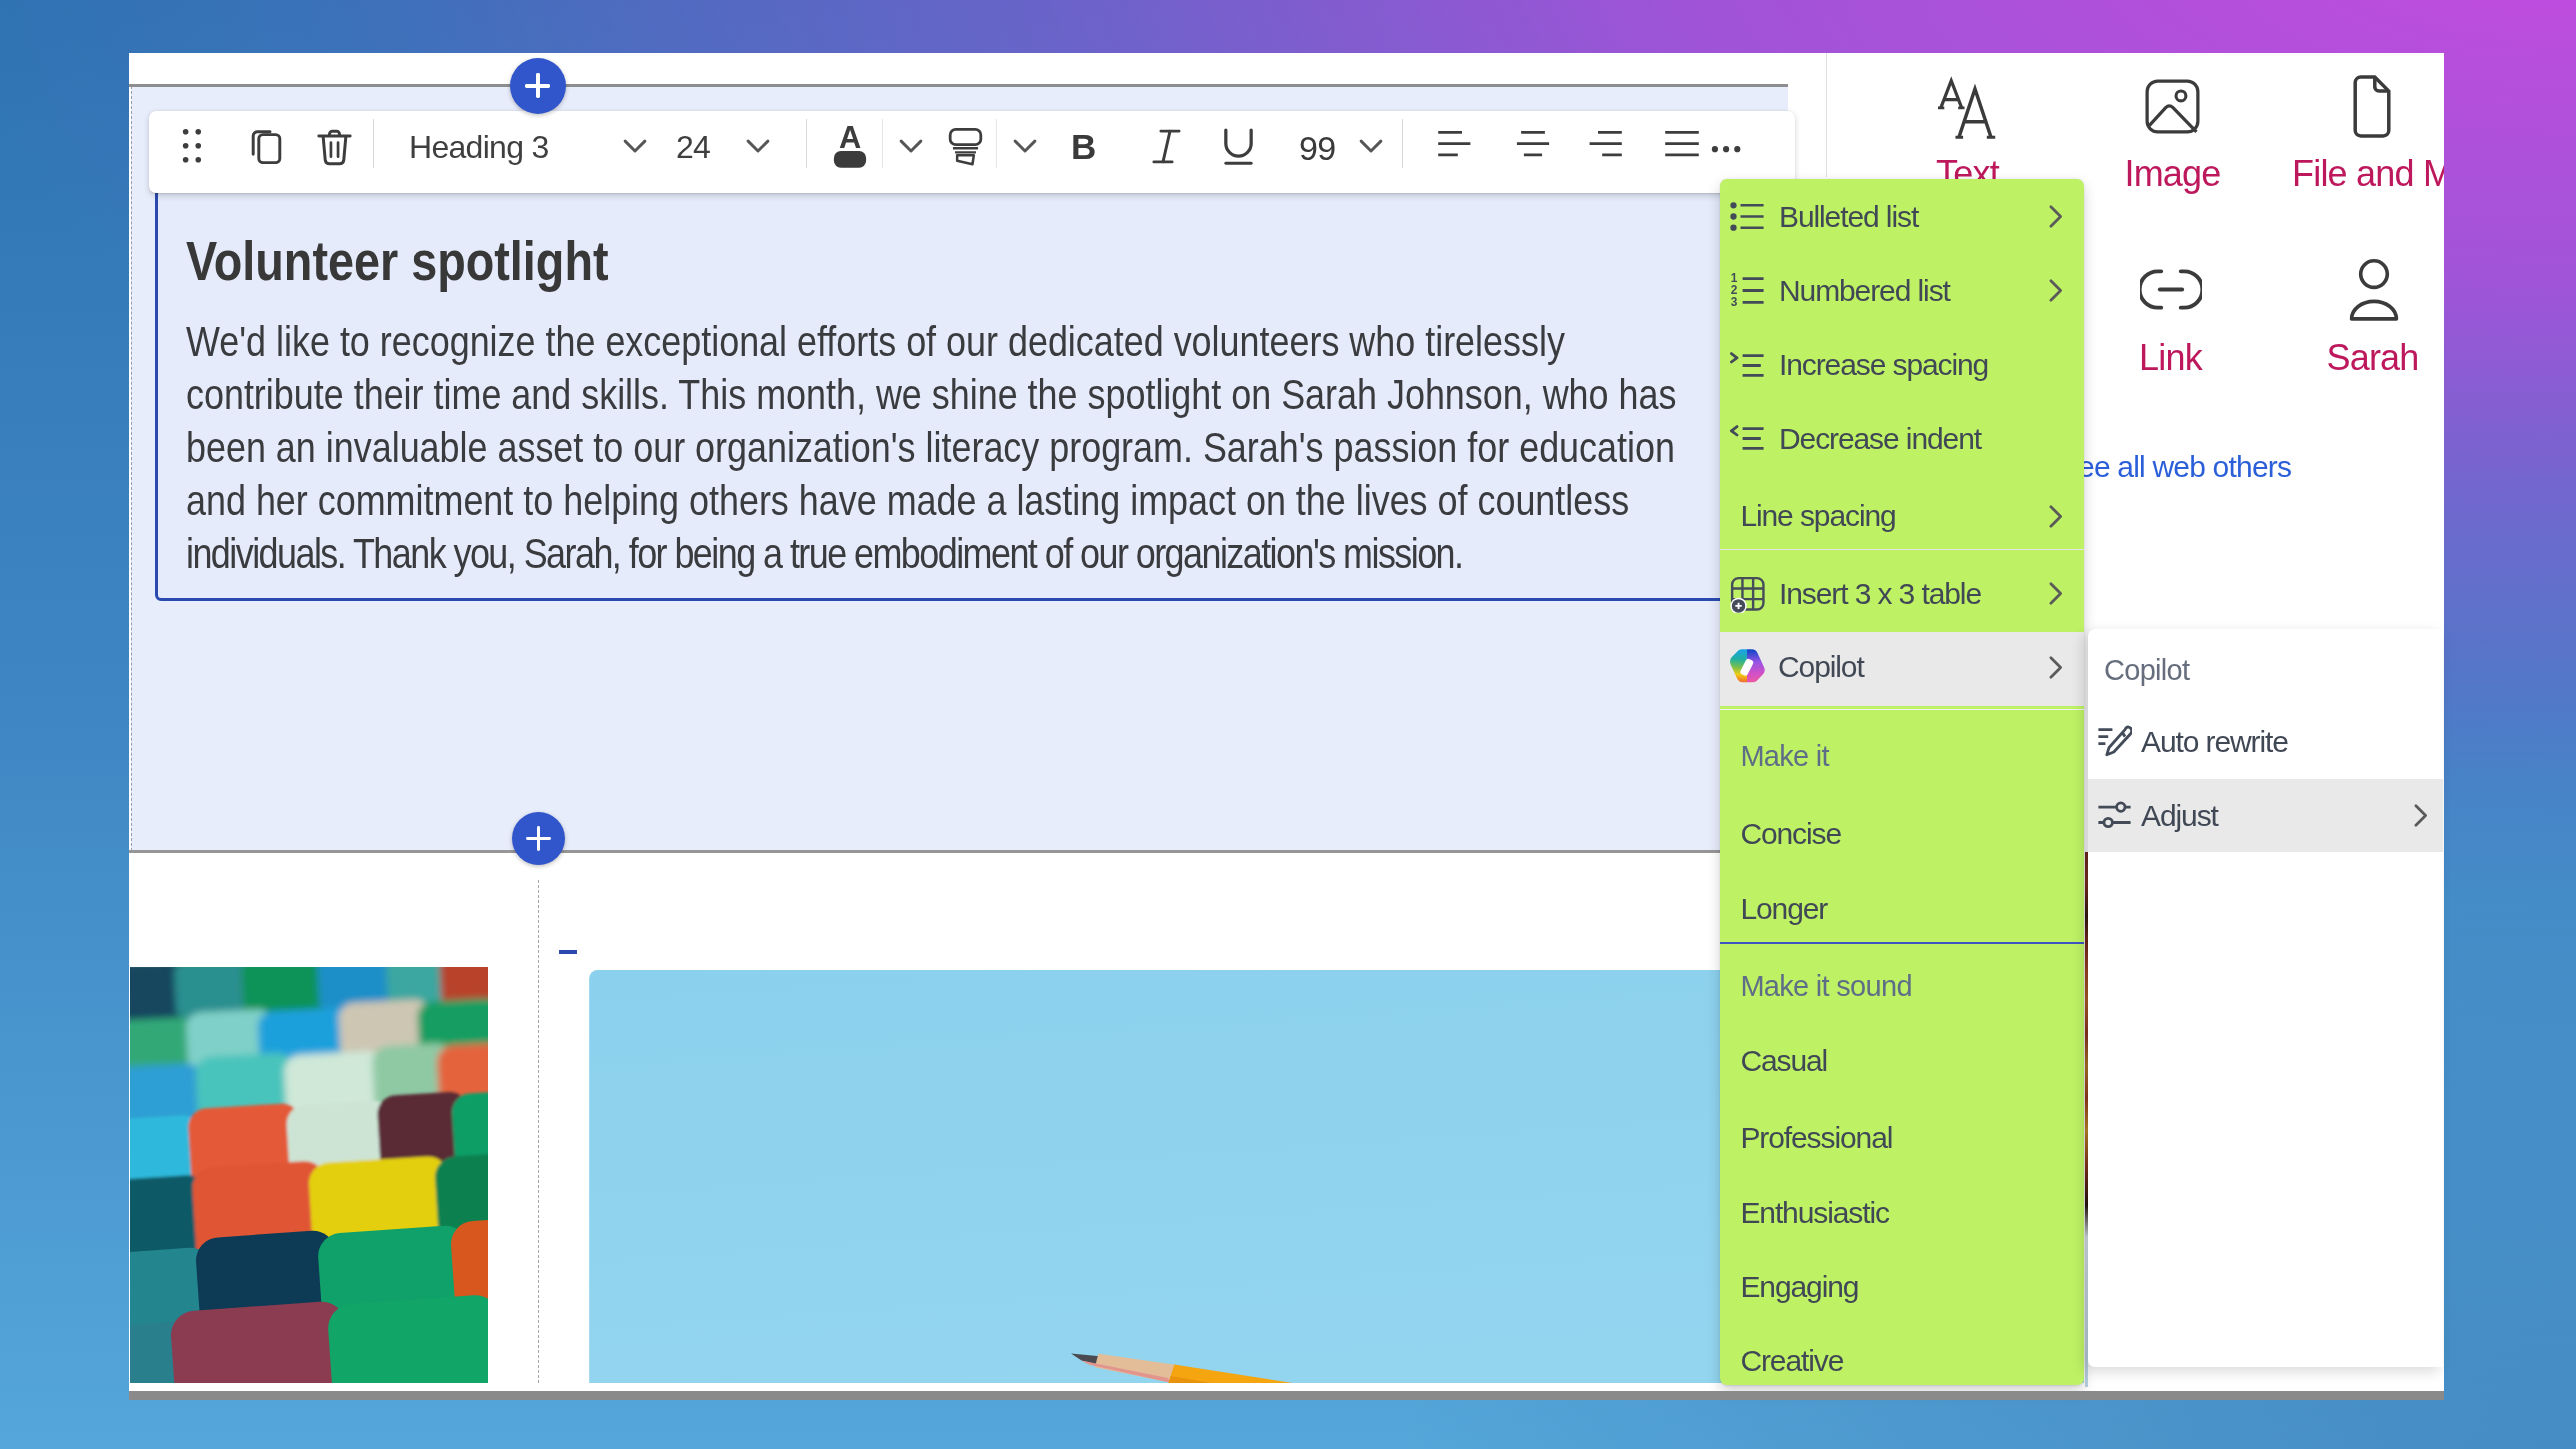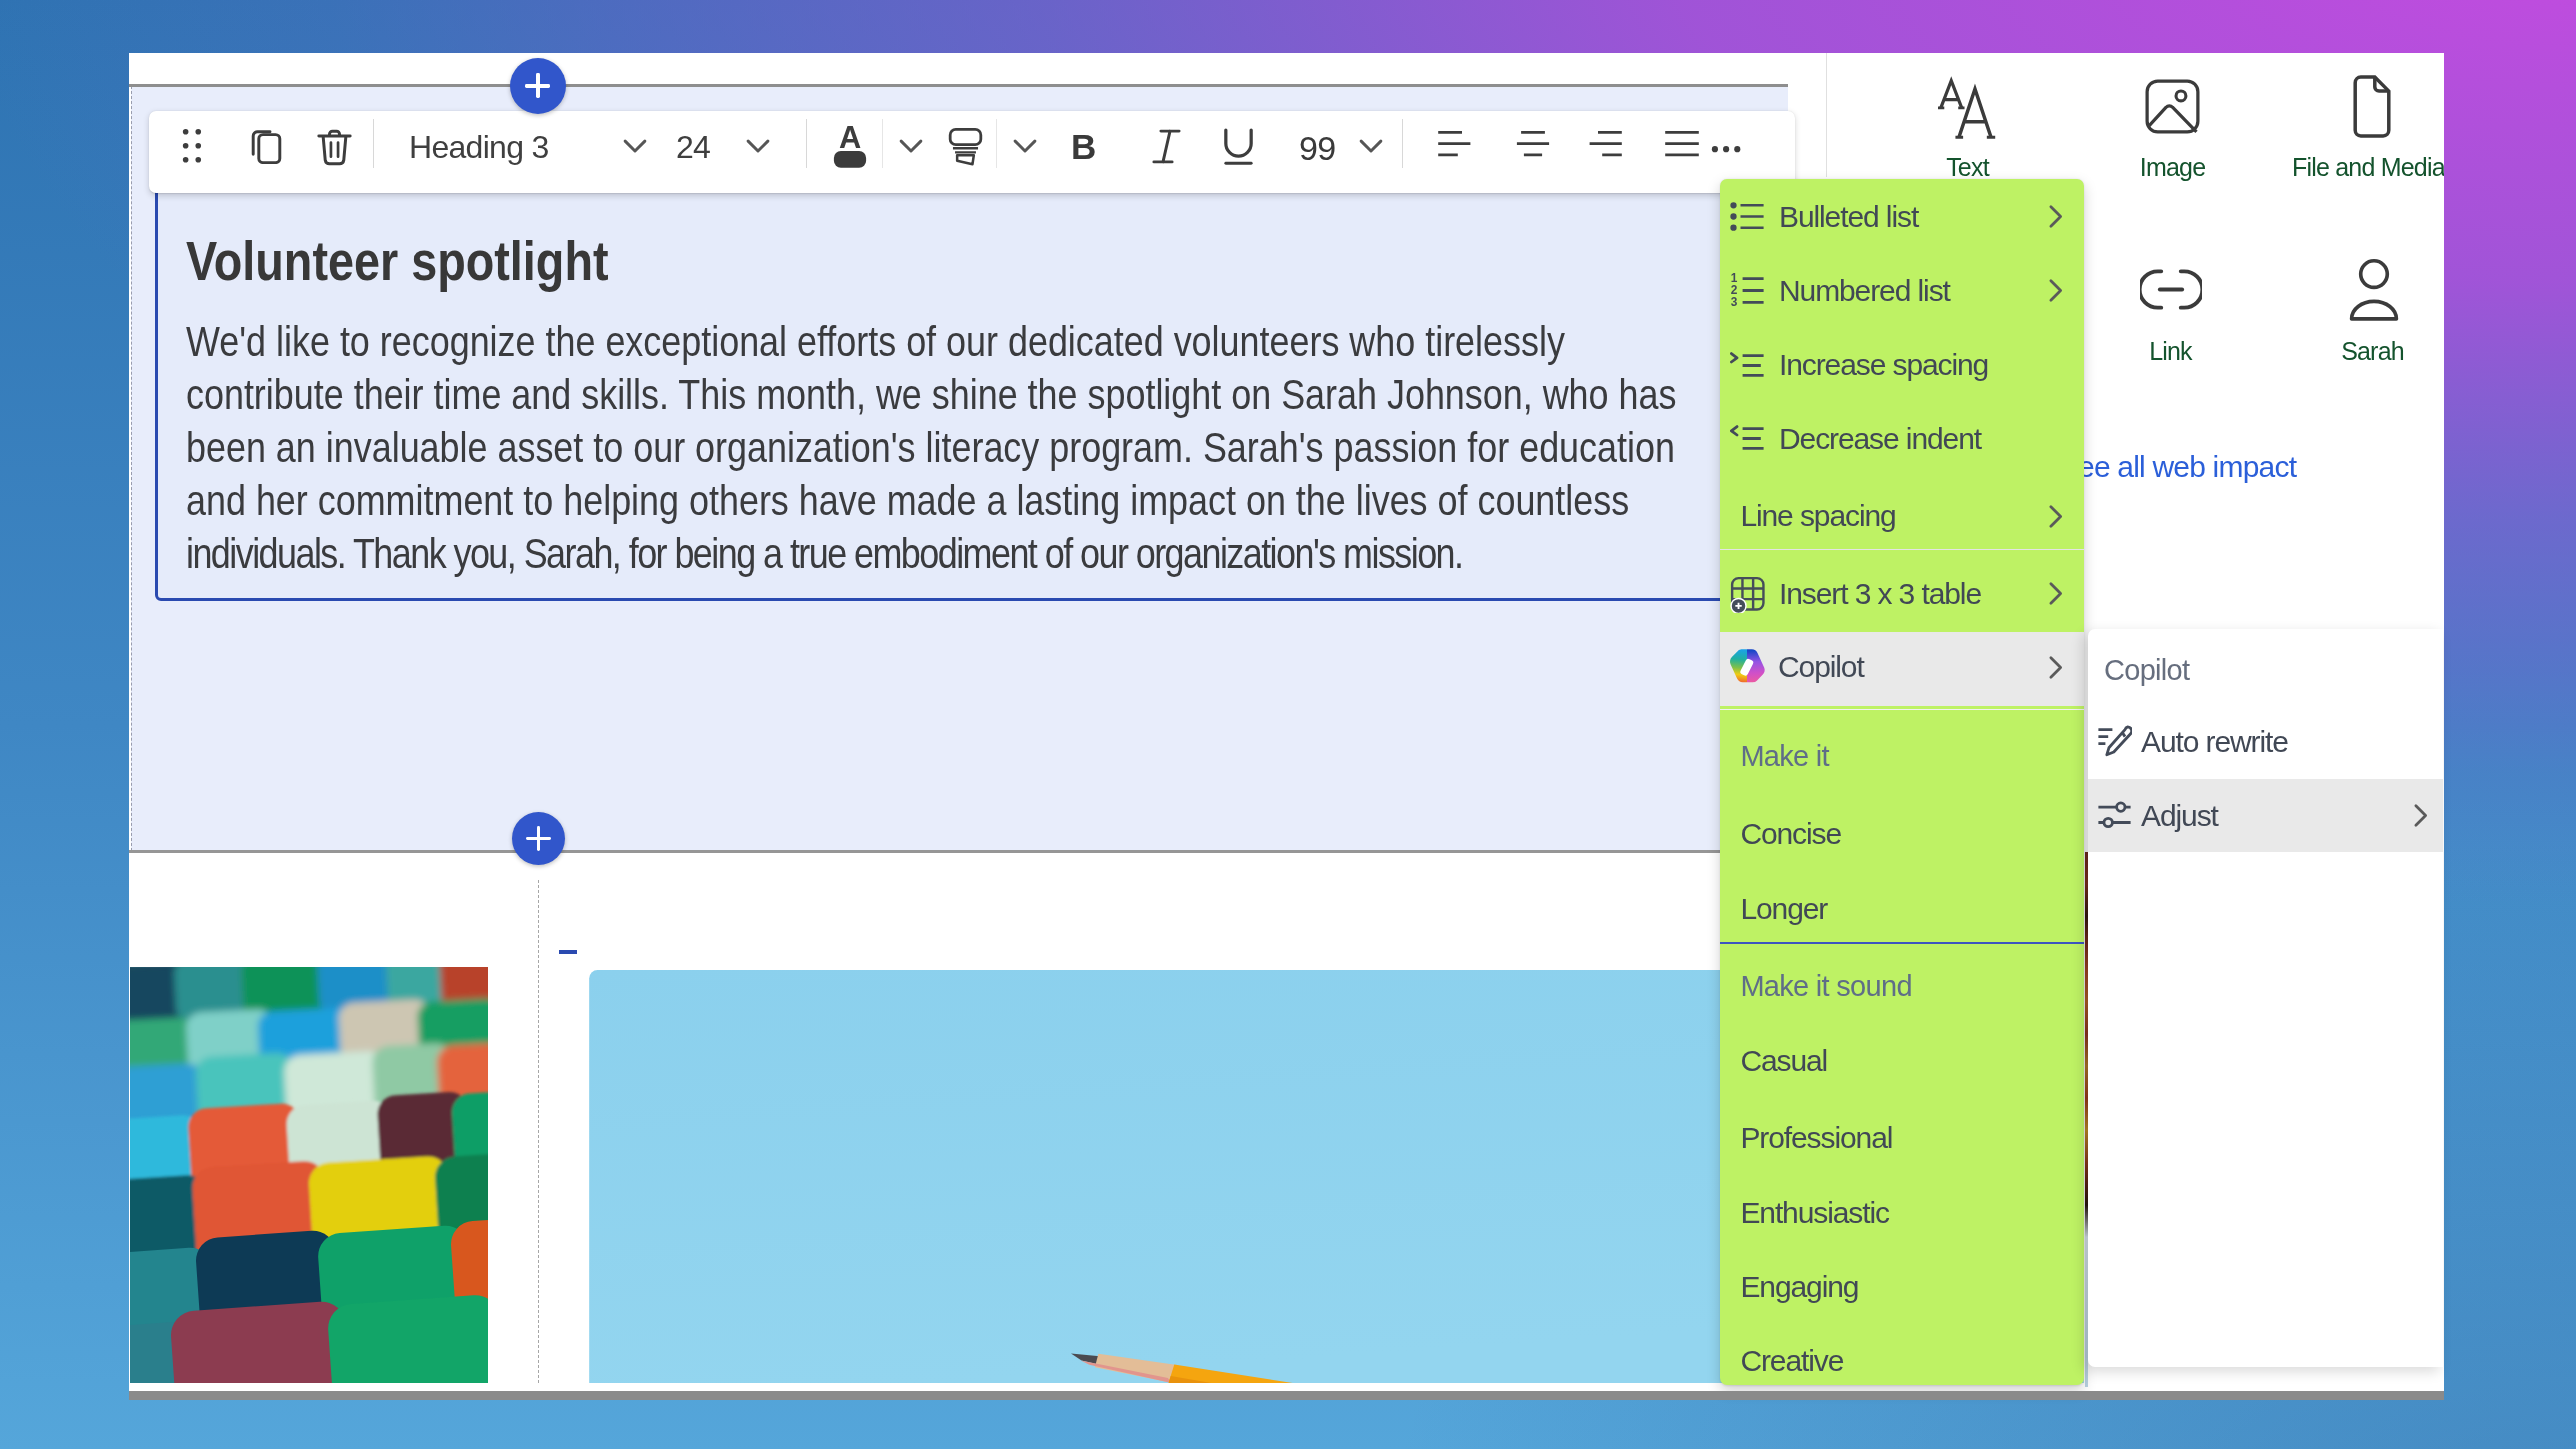--- a/index.html
+++ b/index.html
@@ -46,21 +46,21 @@
            transform:scaleX(0.835); transform-origin:0 0; white-space:nowrap; letter-spacing:0; }
   #tpara { position:absolute; left:28px; top:126px; font-size:42px; line-height:53px; color:#3a3b3e;
            transform:scaleX(0.855); transform-origin:0 0; white-space:nowrap; }
 
   
   #coldash { left:538px; top:880px; width:1.4px; height:503px; border-left:1.4px dashed #a6a6a6; }
   #bluedash { left:559px; top:950px; width:18px; height:4.2px; background:#2a4ab0; }
 
   
   #paneldiv { left:1826px; top:53px; width:1.4px; height:124px; background:#e0e0e0; }
-  .wplabel { position:absolute; font-size:25px; color:#14532d; text-align:center; letter-spacing:-0.8px; }
+  .wplabel { position:absolute; font-size:36px; color:#be185d; text-align:center; letter-spacing:-0.8px; }
   #seeall { position:absolute; left:2078px; top:450px; font-size:30px; color:#2b5fd9; letter-spacing:-0.8px; }
 
   
   #menu { left:1720px; top:179px; width:364px; height:1206px; background:#bef264; border-radius:7px;
           box-shadow:0 5.6px 14px rgba(0,0,0,0.18), 0 0.7px 2.1px rgba(0,0,0,0.10); }
   #submenu { left:2088px; top:629px; width:355px; height:738px; background:#fff; border-radius:7px 0 0 7px;
              box-shadow:-4.2px 4.2px 12.6px rgba(0,0,0,0.14); }
   .mitem { position:absolute; font-size:30px; letter-spacing:-1.1px; color:#414855; white-space:nowrap; }
   .mgray { position:absolute; font-size:29px; letter-spacing:-0.7px; color:#5f6e87; white-space:nowrap; }
   .chev { position:absolute; }
@@ -278,21 +278,21 @@
     <path d="M28 38 H60" stroke="#3b3b3b" stroke-width="5.6" stroke-linecap="round"></path>
   </svg>
   <div class="wplabel" style="left:2100px;top:337px;width:141px">Link</div>
 
   <svg class="abs" style="left:2346px;top:257px" width="56" height="65" viewBox="0 0 80 92">
     <circle cx="40" cy="24" r="19" fill="none" stroke="#3b3b3b" stroke-width="5.2"></circle>
     <path d="M8 88 a32 25 0 0 1 64 0 Z" fill="none" stroke="#3b3b3b" stroke-width="5.2" stroke-linejoin="round"></path>
   </svg>
   <div class="wplabel" style="left:2302px;top:337px;width:141px">Sarah</div>
 
-  <div id="seeall">ee all web impact</div>
+  <div id="seeall">ee all web others</div>
 
   <div id="sliver" class="abs"></div>
 
   <div id="menu" class="abs">
     <div class="abs" style="left:0;top:453px;width:364px;height:74px;background:#e9e9e9"></div>
 
     <svg class="abs" style="left:9.8px;top:20.4px" width="35" height="35" viewBox="0 0 50 50">
       <g stroke="#434b59" stroke-width="4" fill="#434b59">
         <circle cx="5" cy="9" r="2.5"></circle>
         <circle cx="5" cy="25" r="2.5"></circle>

